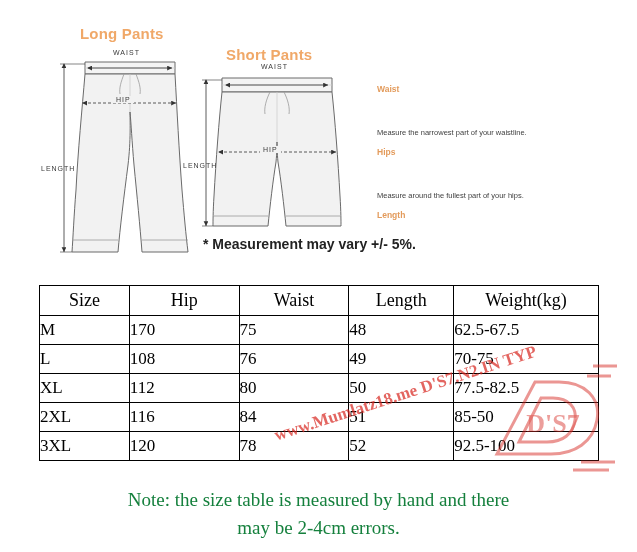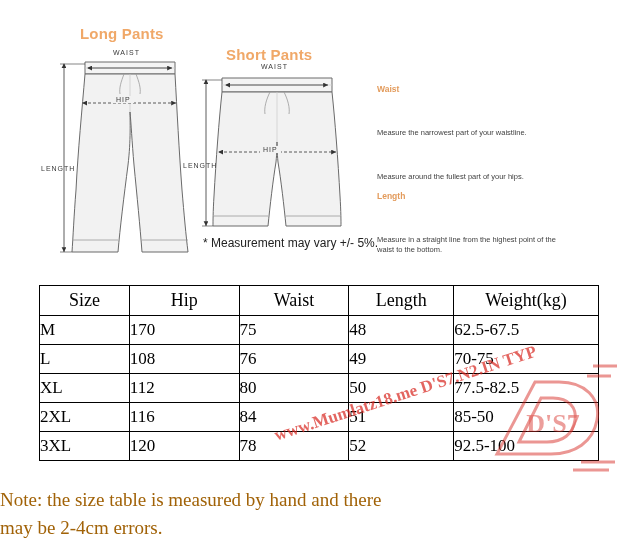--- a/index.html
+++ b/index.html
@@ -69,23 +69,23 @@
     font-family: "Liberation Sans", sans-serif;
     font-size: 7.5px;
     line-height: 1.35;
     margin-top: 34px;
   }
 
   .vary-note {
     position: absolute;
     left: 203px; top: 236px;
     font-family: "Liberation Sans", sans-serif;
-    font-size: 12px;
+    font-size: 14px;
     color: #222;
-    font-weight: normal;
+    font-weight: bold;
     white-space: nowrap;
   }
 
   
   table.size-table {
     position: absolute;
     left: 39px; top: 285px;
     width: 560px;
     border-collapse: collapse;
     font-family: "Liberation Serif", serif;
@@ -110,22 +110,22 @@
   .col-hip { width: 110px; }
   .col-waist { width: 110px; }
   .col-length { width: 105px; }
   .col-weight { width: 145px; }
 
   
   .footer-note {
     position: absolute;
     left: 0; top: 486px;
     width: 637px;
-    text-align: left;
-    color: #a16207;
+    text-align: center;
+    color: #15803d;
     font-family: "Liberation Serif", serif;
     font-size: 19px;
     line-height: 1.45;
   }
 
   
   .watermark {
     position: absolute;
     left: 275px; top: 330px;
     width: 350px; height: 160px;
@@ -247,25 +247,25 @@
     <div class="tiny-label" style="left:183px; top:162px;">LENGTH</div>
 
     <div class="vary-note">* Measurement may vary +/- 5%.</div>
 
     <div class="notes">
       <div class="note-block">
         <div class="note-head">Waist</div>
         <div class="note-body">Measure the narrowest part of your waistline.</div>
       </div>
       <div class="note-block">
+        <div class="note-head">Hips</div>
         <div class="note-body">Measure around the fullest part of your hips.</div>
       </div>
       <div class="note-block">
         <div class="note-head">Length</div>
-        <div class="note-body">Measure in a straight line from the highest point of the waist to the bottom.</div>
       </div>
     </div>
   </div>
 
   <table class="size-table">
     <thead>
       <tr>
         <th class="col-size">Size</th>
         <th class="col-hip">Hip</th>
         <th class="col-waist">Waist</th>

